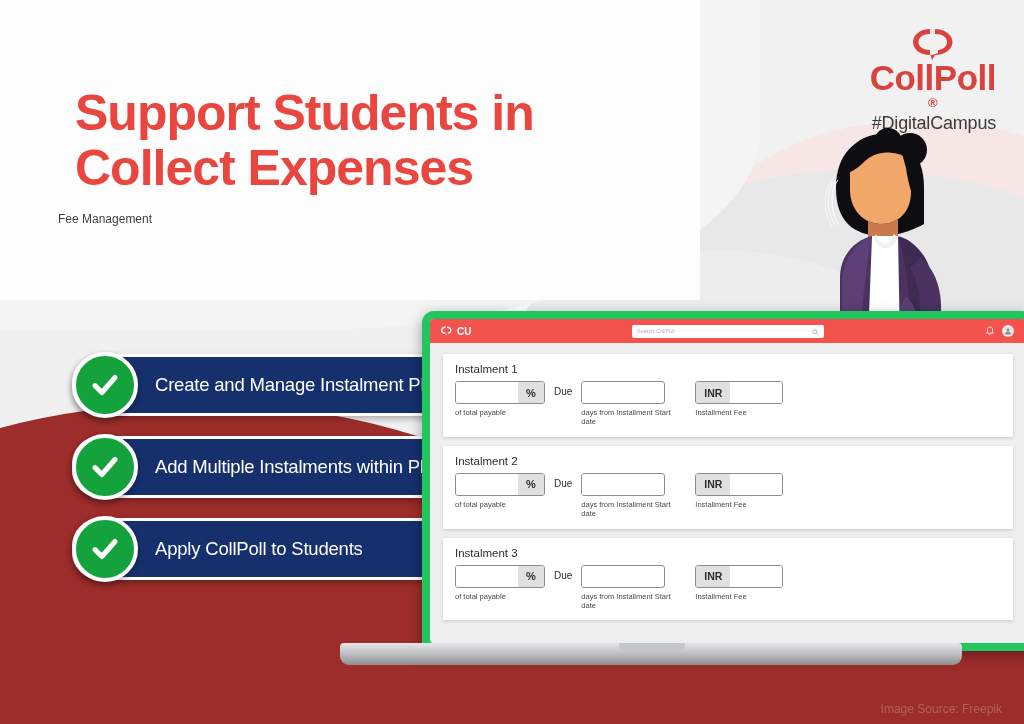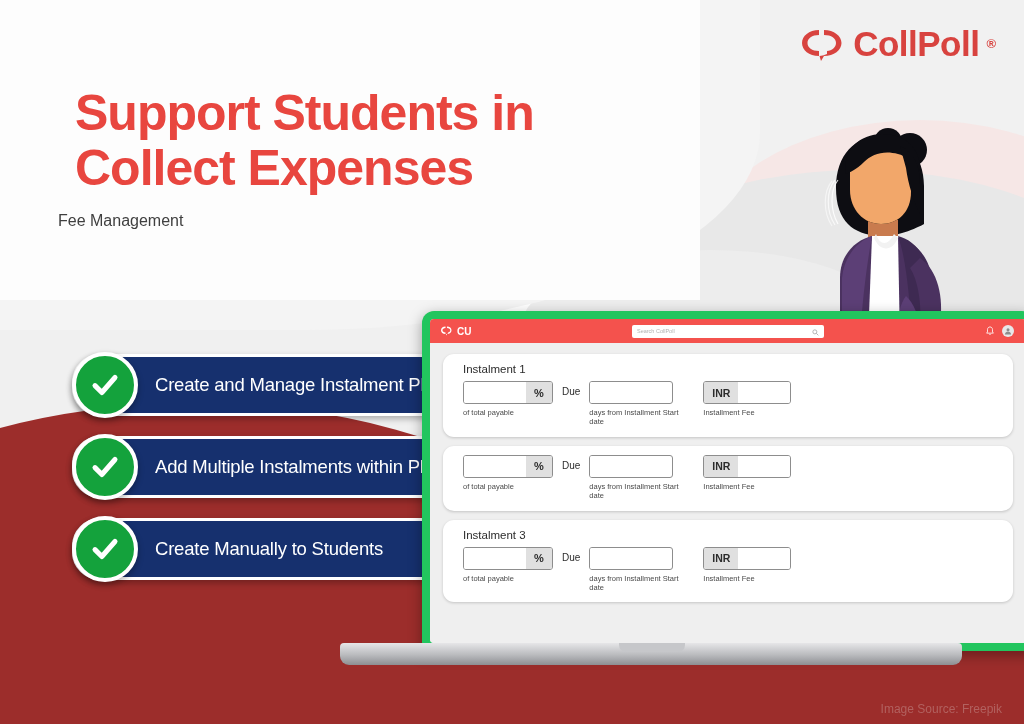--- a/index.html
+++ b/index.html
@@ -46,41 +46,41 @@
   .bg-light-left2{
     position:absolute;left:0;top:0;width:760px;height:330px;
     background:#f4f4f4;border-radius:0 0 60% 0;
   }
   .bg-white-head{
     position:absolute;left:0;top:0;width:700px;height:300px;background:#fdfdfd;
   }
 
   
   .logo{position:absolute;right:28px;top:26px;text-align:right;}
-  .logo-row{display:flex;align-items:center;justify-content:flex-end;gap:7px;}
+  .logo-row{display:flex;align-items:center;justify-content:flex-end;flex-direction:column;}
   .logo-mark{width:48px;height:34px;flex:none;}
   .logo-text{
     font-size:35px;font-weight:bold;color:#d8433f;letter-spacing:-0.5px;
     line-height:1;font-family:"Liberation Sans", sans-serif;
   }
   .logo-reg{font-size:13px;vertical-align:super;color:#d8433f;font-weight:bold;}
   .logo-tag{
     font-size:18px;color:#3a3a3a;margin-top:3px;letter-spacing:-0.2px;
     font-family:"Liberation Sans", sans-serif;
   }
 
   
   .headline{
     position:absolute;left:75px;top:86px;width:620px;
     font-size:50px;font-weight:bold;color:#e8463f;line-height:1.1;
     letter-spacing:-1px;
   }
   .subhead{
     position:absolute;left:58px;top:212px;
-    font-size:16px;color:#3f3f3f;
+    font-size:12px;color:#3f3f3f;
   }
   .section-title{
     position:absolute;left:73px;top:286px;
     font-size:23px;font-weight:bold;color:#1b2a63;letter-spacing:-0.3px;
   }
 
   
   .pill{
     position:absolute;left:72px;height:56px;width:400px;
     background:#16306e;border-radius:28px;
@@ -155,21 +155,21 @@
   .appbar-right svg{width:10px;height:10px;}
   .avatar{
     width:12px;height:12px;border-radius:50%;background:#e8e8e8;
     display:flex;align-items:center;justify-content:center;
   }
   .avatar svg{width:8px;height:8px;}
 
   
   .app-body{padding:11px 13px 0 13px;background:#efefef;height:100%;}
   .card{
-    background:#ffffff;border-radius:11px;padding:9px 12px 10px 20px;
+    background:#ffffff;border-radius:0;padding:9px 12px 10px 12px;
     box-shadow:0 1px 3px rgba(0,0,0,0.18);margin-bottom:9px;
   }
   .card-title{font-size:11.5px;color:#2c2c2c;margin-bottom:6px;}
   .row{display:flex;align-items:flex-start;}
   .fld{display:flex;flex-direction:column;}
   .inp{
     display:flex;height:21px;border:1px solid #8d8d8d;border-radius:3px;
     background:#ffffff;overflow:hidden;
   }
   .inp .blank{width:62px;background:#ffffff;}
@@ -218,36 +218,37 @@
     <div class="logo-row">
       <span class="logo-mark">
         <svg viewBox="0 0 48 34">
           <path d="M21 3 C11 3 4 9 4 16 C4 23 11 29 21 29 L21 24 C14 24 9.5 20.5 9.5 16 C9.5 11.5 14 8 21 8 Z" fill="#d8433f"></path>
           <path d="M26 3 C36 3 43.5 9 43.5 16 C43.5 23 36 29 26 29 L23 34 L21.5 29 C26 28.5 29 27 29 27 L29 24 C34 23.6 38 20.3 38 16 C38 11.5 33.5 8 26 8 Z" fill="#d8433f"></path>
         </svg>
       </span>
       <span class="logo-text">CollPoll</span>
       <span class="logo-reg">®</span>
     </div>
+    <div class="logo-tag">#DigitalCampus</div>
   </div>
 
   <div class="headline">
     <div>Support Students in</div>
     <div>Collect Expenses</div>
   </div>
   <div class="subhead">Fee Management</div>
 
   <div class="pill pill-1">
     <span class="pill-label">Create and Manage Instalment Plans</span>
   </div>
   <div class="pill pill-2">
     <span class="pill-label">Add Multiple Instalments within Plan</span>
   </div>
   <div class="pill pill-3">
-    <span class="pill-label">Create Manually to Students</span>
+    <span class="pill-label">Apply CollPoll to Students</span>
   </div>
 
   <div class="check check-1">
     <svg viewBox="0 0 24 24">
         <path d="M4 12.5 L9.5 18 L20 6" stroke="#ffffff" stroke-width="4" fill="none" stroke-linecap="round" stroke-linejoin="round"></path>
       </svg>
   </div>
   <div class="check check-2">
     <svg viewBox="0 0 24 24">
         <path d="M4 12.5 L9.5 18 L20 6" stroke="#ffffff" stroke-width="4" fill="none" stroke-linecap="round" stroke-linejoin="round"></path>
@@ -360,20 +361,21 @@
                 <div class="inp fee">
                   <span class="prefix">INR</span>
                   <span class="blank"></span>
                 </div>
                 <div class="hint">Installment Fee</div>
               </div>
             </div>
           </div>
 
           <div class="card">
+            <div class="card-title">Instalment 2</div>
             <div class="row">
               <div class="fld">
                 <div class="inp">
                   <span class="blank"></span>
                   <span class="suffix">%</span>
                 </div>
                 <div class="hint">of total payable</div>
               </div>
               <div class="due-label">Due</div>
               <div class="fld">

